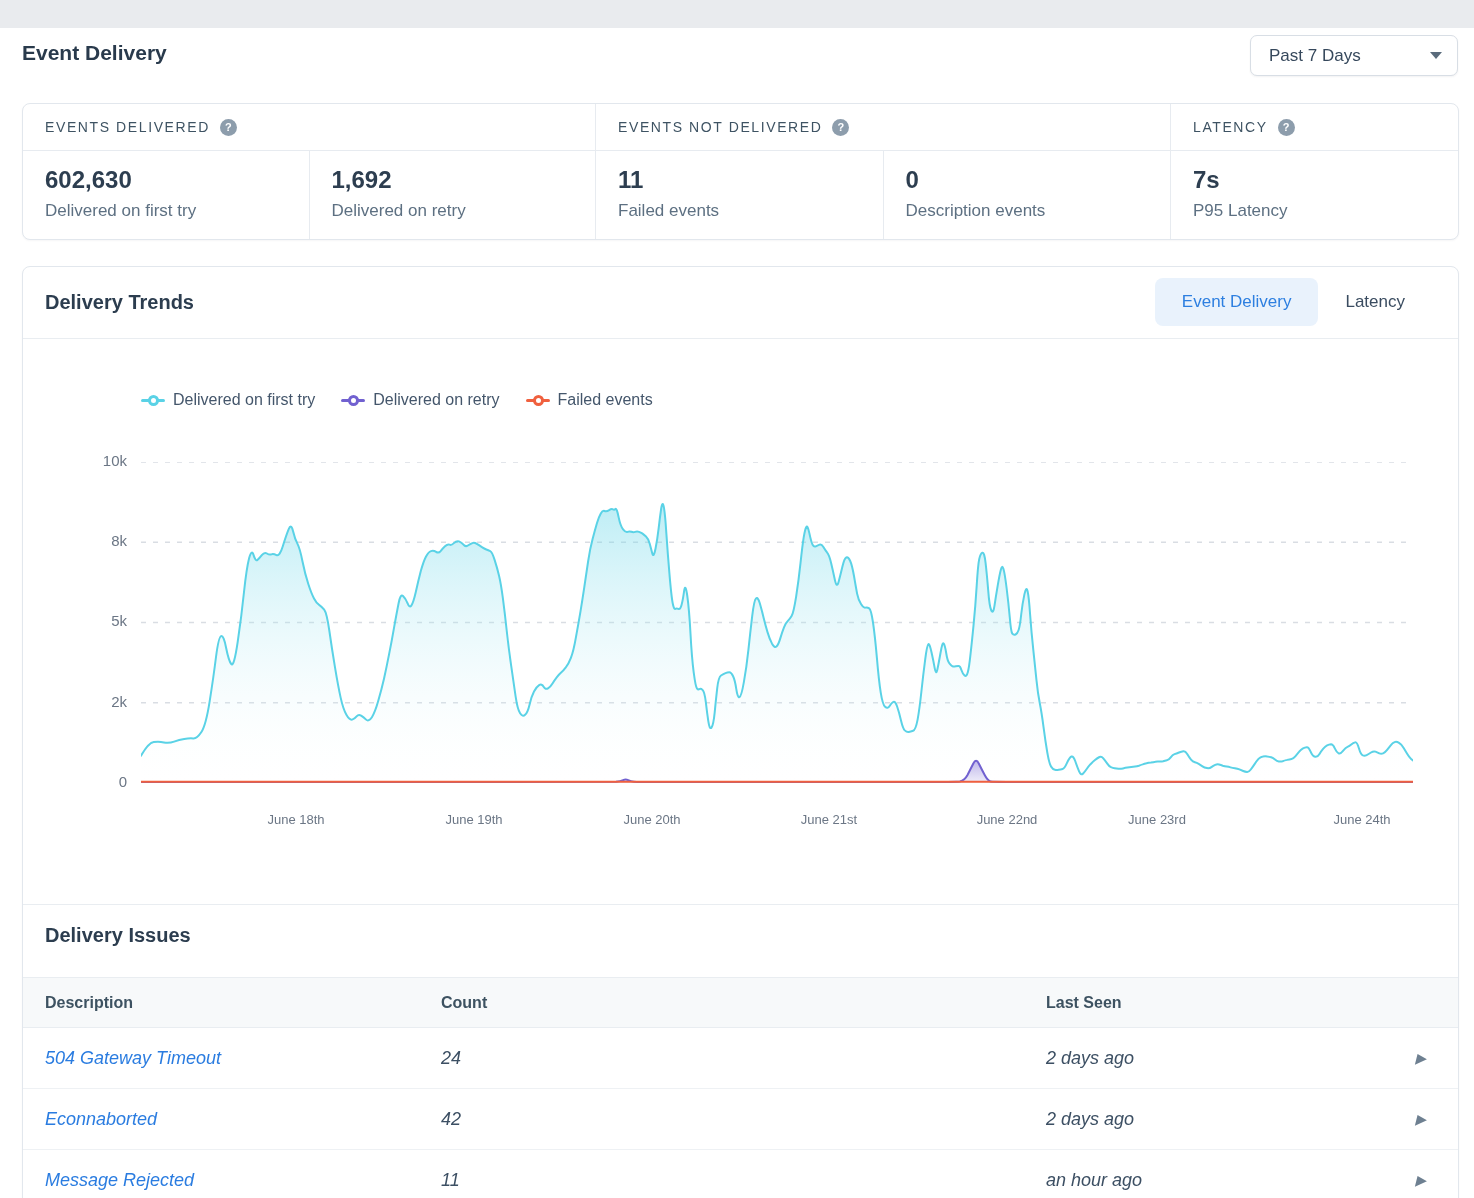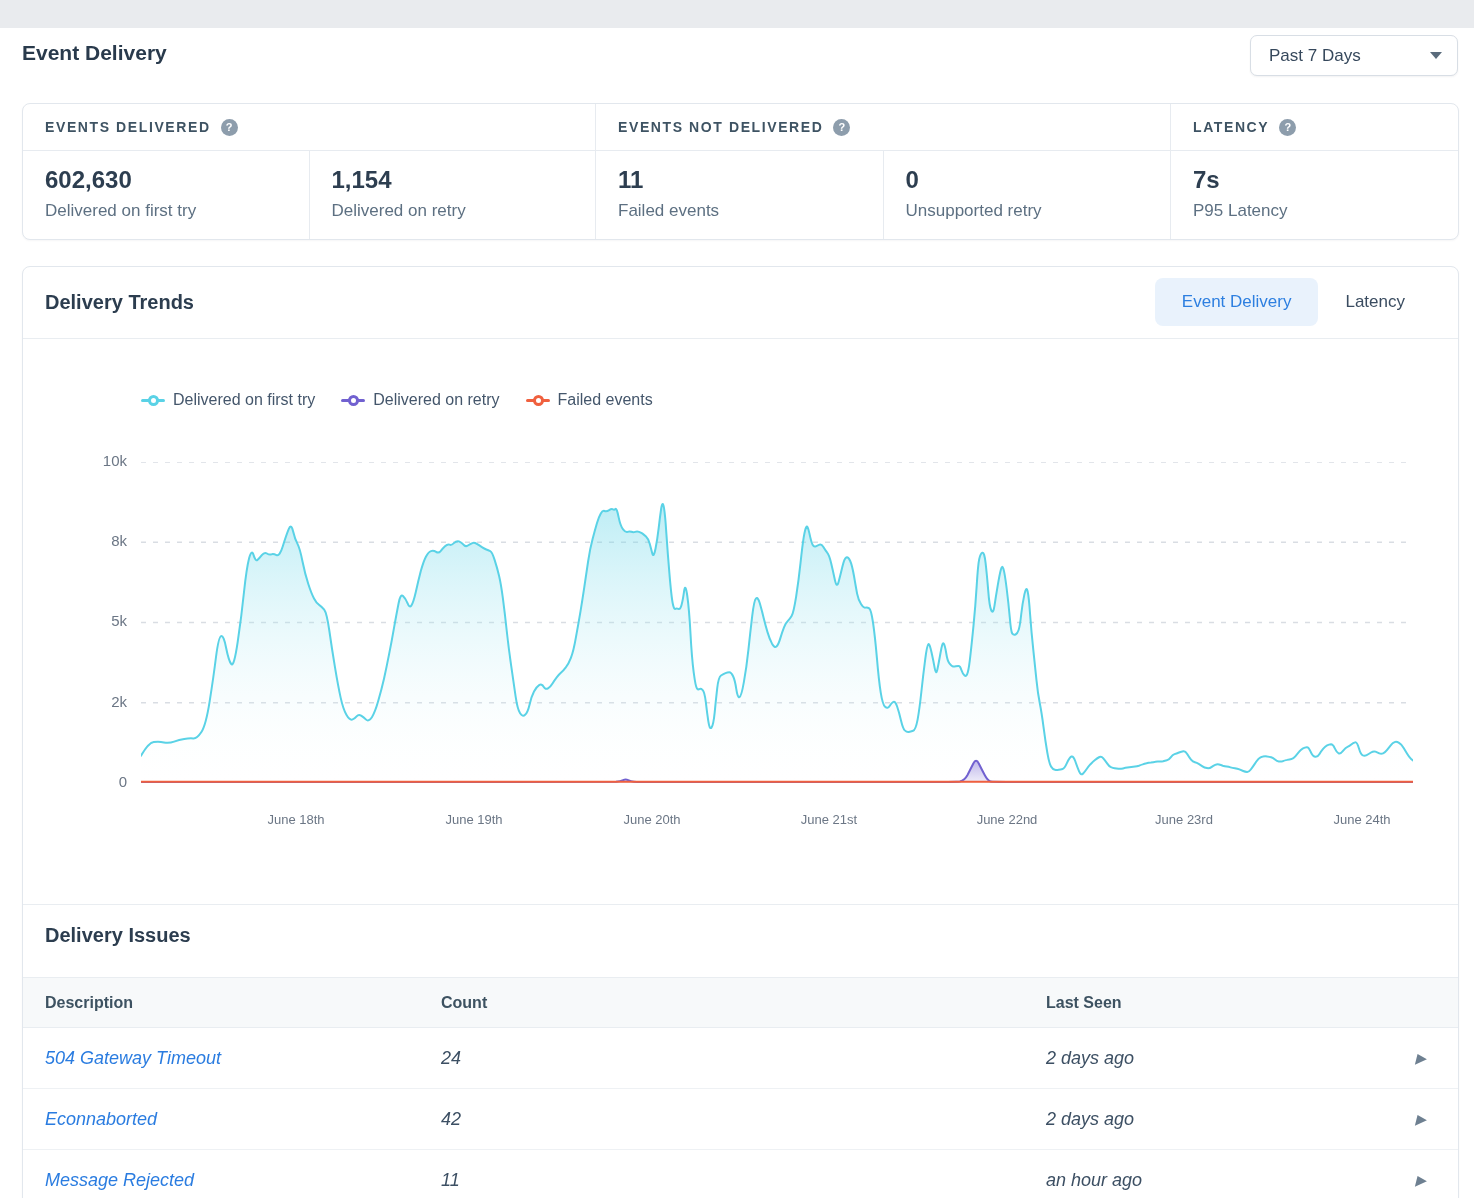--- a/index.html
+++ b/index.html
@@ -20,21 +20,21 @@
   .range-select{position:absolute;left:1250px;top:7px;width:208px;height:41px;background:#fff;border:1px solid #d8dee5;border-radius:7px;box-shadow:0 1px 2px rgba(27,35,44,.06);display:flex;align-items:center;justify-content:space-between;padding:0 15px 0 18px;font-size:17px;color:#36485c;cursor:pointer;}
   .caret-down{width:0;height:0;border-left:6px solid transparent;border-right:6px solid transparent;border-top:7px solid #5a6b7c;}
 
   
   .stats-card{position:absolute;left:22px;top:75px;width:1437px;height:137px;background:#fff;border:1px solid var(--border);border-radius:8px;box-shadow:0 1px 2px rgba(27,35,44,.04);display:flex;}
   .stat-group{display:flex;flex-direction:column;}
   .stat-group.g0{width:573px;border-right:1px solid #e7ebf0;}
   .stat-group.g1{width:575px;border-right:1px solid #e7ebf0;}
   .stat-group.g2{flex:1;}
   .stat-group-header{height:47px;border-bottom:1px solid #e7ebf0;display:flex;align-items:center;gap:10px;padding-left:22px;}
-  .stat-group-label{font-size:14px;font-weight:700;letter-spacing:1.6px;color:#3e5363;}
+  .stat-group-label{font-size:14px;font-weight:400;letter-spacing:1.6px;color:#3e5363;}
   .help-icon{width:17px;height:17px;border-radius:50%;background:#8d9dac;color:#fff;font-size:11px;font-weight:700;display:flex;align-items:center;justify-content:center;cursor:pointer;}
   .stat-group-body{flex:1;display:flex;}
   .metric{flex:1;padding:15px 0 0 22px;}
   .metric.bordered{border-right:1px solid #e7ebf0;}
   .metric-value{font-size:24px;font-weight:700;color:var(--text-dark);margin-bottom:7px;}
   .metric-label{font-size:17px;color:var(--text-sub);}
 
   
   .trends-card{position:absolute;left:22px;top:238px;width:1437px;height:943px;background:#fff;border:1px solid var(--border);border-radius:8px;box-shadow:0 1px 2px rgba(27,35,44,.04);}
   .trends-header{position:absolute;left:0;right:0;top:0;height:72px;border-bottom:1px solid #e9edf1;}
@@ -48,21 +48,21 @@
   .legend-marker{position:relative;width:24px;height:11px;}
   .legend-marker .lm-line{position:absolute;left:0;right:0;top:4px;height:3px;border-radius:2px;}
   .legend-marker .lm-dot{position:absolute;left:7px;top:0;width:11px;height:11px;border-radius:50%;border:3px solid;background:#fff;}
 
   .plot{position:absolute;left:118px;top:195px;width:1272px;height:321px;}
   .plot svg{display:block;width:100%;height:100%;}
   .ytick{position:absolute;left:0;width:104px;text-align:right;font-size:15px;color:var(--tick);}
   .yt4{top:185px;} .yt3{top:265px;} .yt2{top:345px;} .yt1{top:426px;} .yt0{top:506px;}
   .xticks{position:absolute;left:118px;top:545px;width:1272px;height:20px;}
   .xtick{position:absolute;transform:translateX(-50%);font-size:13px;color:var(--tick);white-space:nowrap;}
-  .xt0{left:155px;} .xt1{left:333px;} .xt2{left:511px;} .xt3{left:688px;} .xt4{left:866px;} .xt5{left:1043px;} .xt6{left:1221px;}
+  .xt0{left:155px;} .xt1{left:333px;} .xt2{left:511px;} .xt3{left:688px;} .xt4{left:866px;} .xt5{left:1016px;} .xt6{left:1221px;}
 
   .section-divider{position:absolute;left:0;right:0;top:637px;border-top:1px solid #e9edf1;}
   .issues-title{position:absolute;left:22px;top:657px;font-size:20px;font-weight:600;color:#2c3d4f;}
 
   .issues-table{position:absolute;left:0;right:0;top:710px;}
   .t-header{height:51px;background:#f7f9fa;border-top:1px solid #e9edf1;border-bottom:1px solid #e9edf1;display:flex;align-items:center;font-size:16px;font-weight:700;color:#3d5261;}
   .t-row{height:61px;display:flex;align-items:center;font-size:18px;color:#3c4f63;border-bottom:1px solid var(--row-border);cursor:pointer;background:#fff;font-style:italic;}
   .t-row.last{height:60px;border-bottom:none;border-radius:0 0 8px 8px;}
   .c-desc{width:418px;padding-left:22px;}
   .c-count{width:605px;}
@@ -87,38 +87,38 @@
       <div class="stat-group-header">
         <span class="stat-group-label">EVENTS DELIVERED</span>
         <span class="help-icon">?</span>
       </div>
       <div class="stat-group-body">
         <div class="metric bordered">
           <div class="metric-value">602,630</div>
           <div class="metric-label">Delivered on first try</div>
         </div>
         <div class="metric">
-          <div class="metric-value">1,154</div>
+          <div class="metric-value">1,692</div>
           <div class="metric-label">Delivered on retry</div>
         </div>
       </div>
     </div>
     <div class="stat-group g1">
       <div class="stat-group-header">
         <span class="stat-group-label">EVENTS NOT DELIVERED</span>
         <span class="help-icon">?</span>
       </div>
       <div class="stat-group-body">
         <div class="metric bordered">
           <div class="metric-value">11</div>
           <div class="metric-label">Failed events</div>
         </div>
         <div class="metric">
           <div class="metric-value">0</div>
-          <div class="metric-label">Unsupported retry</div>
+          <div class="metric-label">Description events</div>
         </div>
       </div>
     </div>
     <div class="stat-group g2">
       <div class="stat-group-header">
         <span class="stat-group-label">LATENCY</span>
         <span class="help-icon">?</span>
       </div>
       <div class="stat-group-body">
         <div class="metric">

